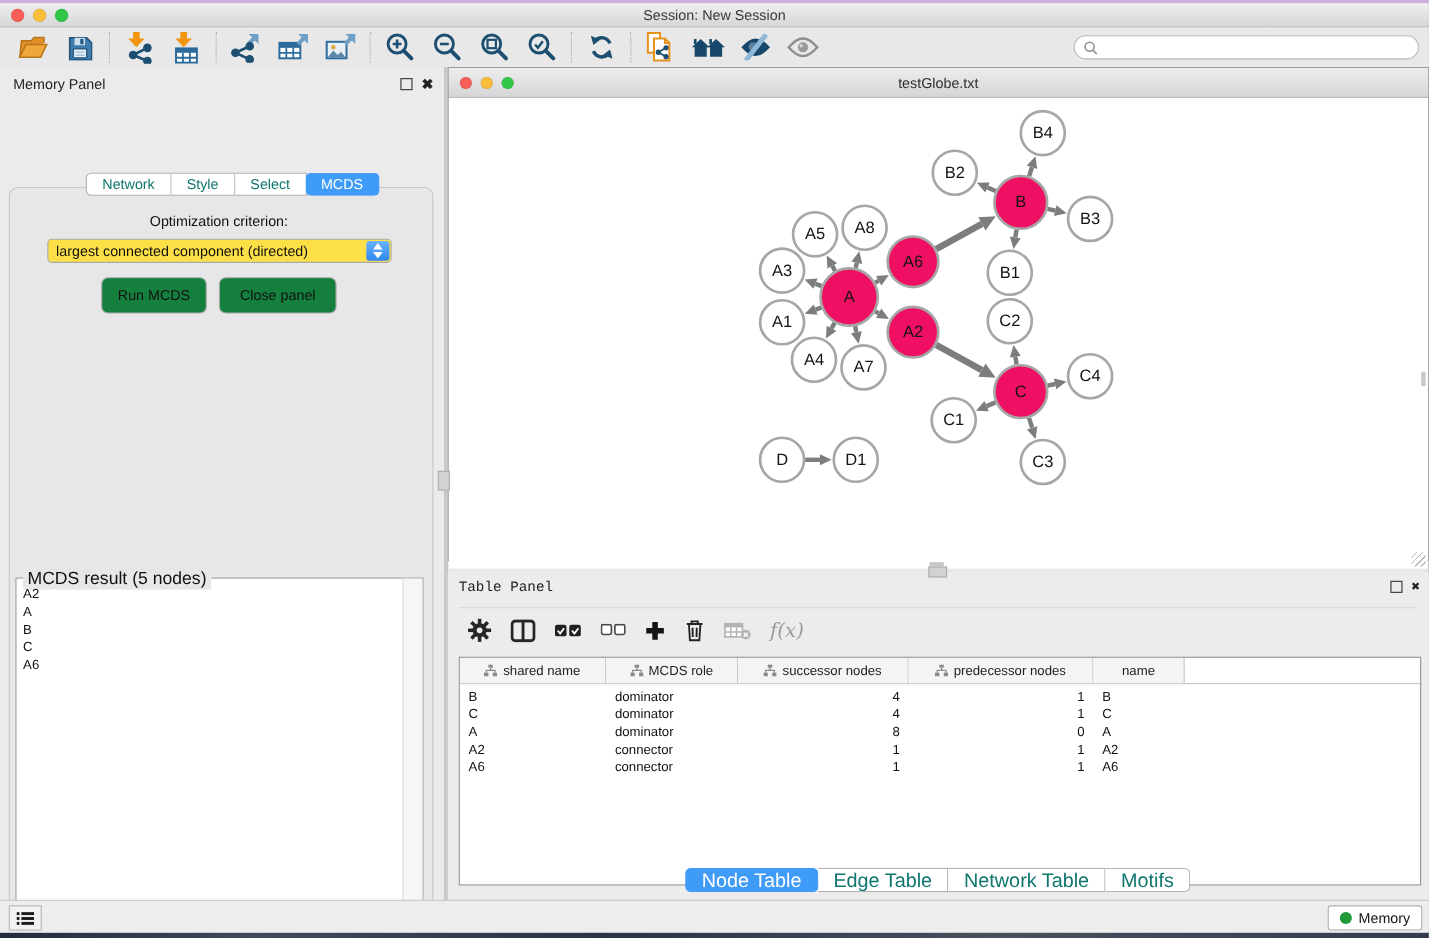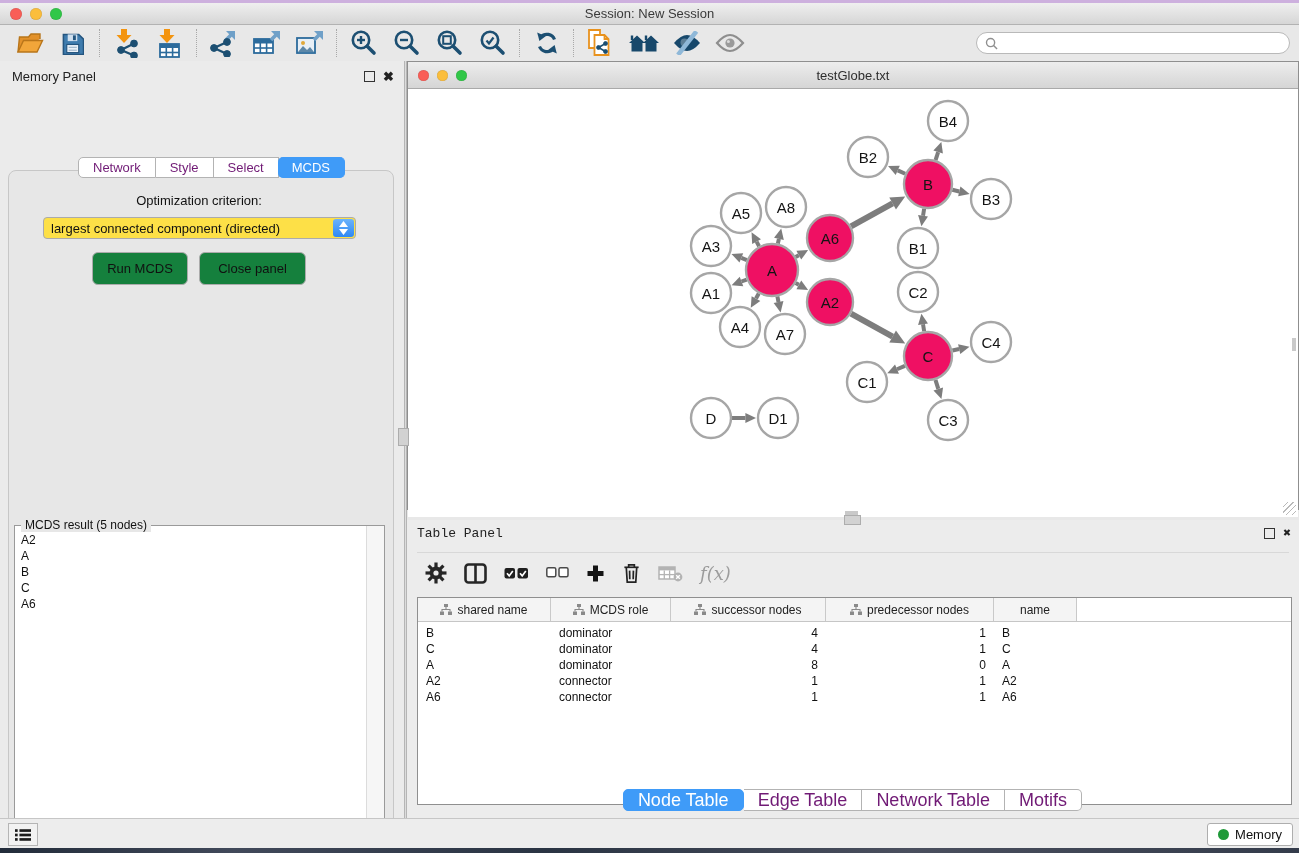--- a/index.html
+++ b/index.html
@@ -28,34 +28,34 @@
   
   .cpanel{position:absolute;left:0;top:61px;width:404px;height:758px;background:#ebebeb;}
   .panel-title{font-size:13px;color:#222;}
   .panel-head{position:absolute;top:8px;left:12px;right:10px;display:flex;align-items:center;}
   .panel-btns{margin-left:auto;display:flex;align-items:center;gap:8px;}
   .float-btn{width:9px;height:9px;border:1.5px solid #333;display:inline-block;}
   .close-btn{font-size:13px;font-weight:bold;color:#222;line-height:1;}
   .cp-box{position:absolute;left:8px;top:109px;width:384px;height:692px;background:#e7e7e7;
      border:1px solid #c7c7c7;border-radius:8px;}
   .tabs-row{position:absolute;top:96px;left:78px;height:21px;display:flex;z-index:3;}
-  .tab{height:21px;display:flex;align-items:center;justify-content:center;font-size:13px;color:#701a75;
+  .tab{height:21px;display:flex;align-items:center;justify-content:center;font-size:13px;color:#0f766e;
      background:#fff;border:1px solid #b3b3b3;border-left:none;padding:0 14px;box-sizing:border-box;}
   .tab:first-child{border-left:1px solid #b3b3b3;border-radius:5px 0 0 5px;}
   .tab.sel{background:#3f9bf8;border-color:#3f9bf8;color:#fff;border-radius:5px;margin-left:-1px;}
   .opt-label{position:absolute;top:132px;left:0;width:398px;text-align:center;font-size:13px;color:#111;}
   .dropdown{position:absolute;top:156px;left:43px;width:313px;height:22px;background:#fde047;
      border:1px solid #ababab;border-radius:4px;box-sizing:border-box;display:flex;align-items:center;}
   .dropdown .dd-text{flex:1;font-size:13px;color:#111;padding-left:7px;white-space:nowrap;}
   .dd-stepper{width:21px;height:18px;margin-right:1px;border-radius:3px;
      background:linear-gradient(#6cb3fb,#2f88f3);display:flex;flex-direction:column;align-items:center;justify-content:center;gap:2px;}
   .mac-btn{position:absolute;height:33px;background:#15803d;border:1px solid #ababab;border-radius:6px;
      font-size:13px;color:#111;display:flex;align-items:center;justify-content:center;box-sizing:border-box;}
   .groupbox{position:absolute;left:14px;top:464px;width:369px;height:331px;border:1px solid #9a9a9a;background:#fff;}
-  .groupbox-legend{position:absolute;top:-8px;left:6px;background:#e7e7e7;padding:0 4px;font-size:12px;color:#111;}
+  .groupbox-legend{position:absolute;top:-8px;left:6px;background:#e7e7e7;padding:0 4px;font-size:16px;color:#111;}
   .result-list{position:absolute;left:0;top:2px;bottom:0;right:17px;font-size:12px;color:#111;padding:4px 0 0 6px;line-height:16px;}
   .result-scroll{position:absolute;top:0;bottom:0;right:0;width:17px;background:#f6f6f6;border-left:1px solid #dcdcdc;}
   
   .vsplit{position:absolute;left:404px;top:61px;width:3px;height:758px;background:#dcdcdc;border-left:1px solid #b5b5b5;border-right:1px solid #b5b5b5;box-sizing:border-box;}
   .vsplit-handle{position:absolute;left:398px;top:428px;width:9px;height:16px;background:#d2d2d2;border:1px solid #adadad;z-index:2;}
   .hsplit-handle{position:absolute;left:844px;top:515px;width:15px;height:8px;background:#d2d2d2;border:1px solid #adadad;z-index:2;}
   
   .netframe{position:absolute;left:407px;top:61px;width:892px;height:449px;background:#fff;
      border:1px solid #8f8f8f;box-sizing:border-box;}
   .netbar{position:relative;height:26px;background:linear-gradient(#ededed,#d5d5d5);

